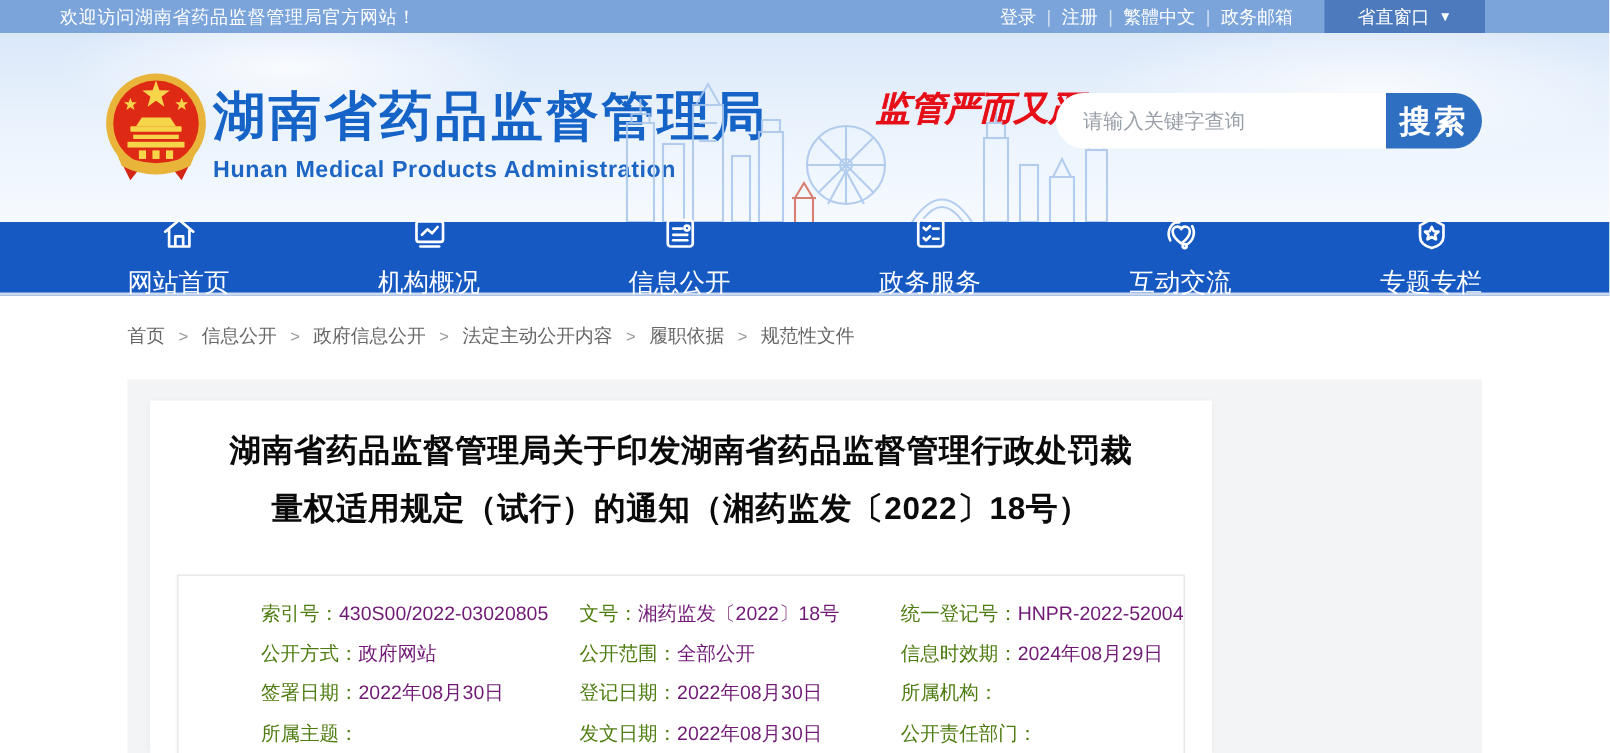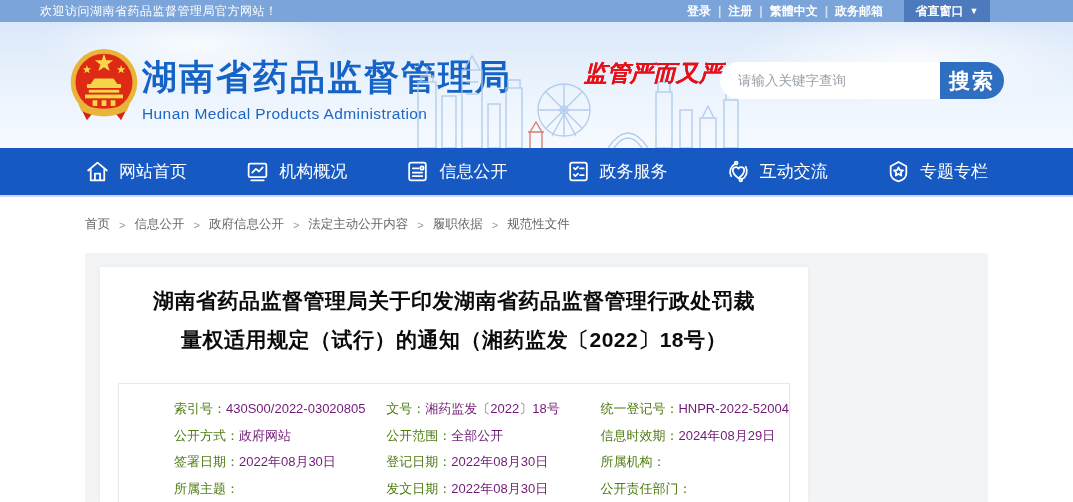--- a/index.html
+++ b/index.html
@@ -5,59 +5,59 @@
   * { margin:0; padding:0; box-sizing:border-box; }
   html,body { width:1073px; height:502px; overflow:hidden; background:#fff;
               font-family:"Liberation Sans","DejaVu Sans",sans-serif; }
   body { position:relative; }
 
   
   .topbar { position:absolute; left:0; top:0; width:1073px; height:22px;
             background:#7ba4da; color:#fff; font-size:12px;
             display:flex; align-items:center; }
   .topbar .welcome { margin-left:40px; letter-spacing:.5px; }
-  .topbar .right { margin-left:auto; display:flex; align-items:center; height:22px;font-weight:bold; }
+  .topbar .right { margin-left:auto; display:flex; align-items:center; height:22px; }
   .topbar .tlink { padding:0 7px; cursor:pointer; }
   .topbar .tsep { color:rgba(255,255,255,.65); }
-  .win-btn { width:86px; height:22px; margin-left:14px; margin-right:83px;
+  .win-btn { width:107px; height:22px; margin-left:14px; margin-right:83px;
              background:#4d79bd; display:flex; align-items:center; justify-content:center;
              gap:6px; cursor:pointer; }
   .win-btn .arrow { font-size:9px; }
 
   
   .header { position:absolute; left:0; top:22px; width:1073px; height:126px;
             background:
               radial-gradient(ellipse 220px 60px at 18% 18%, rgba(255,255,255,.8), rgba(255,255,255,0) 70%),
               radial-gradient(ellipse 260px 70px at 85% 30%, rgba(255,255,255,.75), rgba(255,255,255,0) 70%),
               linear-gradient(180deg,#dbe8fa 0%, #e9f2fc 45%, #f6faff 100%); }
   .logo { position:absolute; left:66px; top:24px; width:76px; height:80px; }
   .brand { position:absolute; left:142px; top:32px; }
   .brand-zh { font-size:35px; font-weight:bold; color:#1563c6; letter-spacing:2px; }
-  .brand-en { font-size:15.5px; font-weight:normal; color:#1e66c3; letter-spacing:.4px; margin-top:4px; }
+  .brand-en { font-size:15.5px; font-weight:bold; color:#1e66c3; letter-spacing:.4px; margin-top:4px; }
   .slogan { position:absolute; left:584px; top:36px; color:#e60f18; font-weight:bold;
             font-style:italic; font-family:"DejaVu Serif","Liberation Serif",serif;
             font-size:23px; line-height:30px; text-shadow:0 0 .5px #e60f18; }
   .slogan-l2 { margin-left:34px; }
   .skyline { position:absolute; left:412px; bottom:0; width:380px; height:96px; opacity:.85; }
-  .searchbox { position:absolute; left:720px; top:40px; height:37px; display:flex; }
+  .searchbox { position:absolute; left:704px; top:40px; height:37px; display:flex; }
   .searchbox input { width:220px; height:37px; border:none; outline:none;
                      border-radius:18.5px 0 0 18.5px; padding:0 14px 0 18px;
                      font-size:13.5px; color:#555; background:#fff; }
   .searchbox input::placeholder { color:#9aa0a8; }
   .search-btn { width:64px; height:37px; border:none; background:#2e6fc2; color:#fff;
                 font-size:21px; border-radius:0 18.5px 18.5px 0; cursor:pointer;
                 letter-spacing:2px;font-weight:bold; }
 
   
   .nav { position:absolute; left:0; top:148px; width:1073px; height:49px;
          background:#1659c2; border-bottom:2px solid #cdd9ec;
          display:flex; align-items:center; justify-content:space-between;
          padding:0 85px; }
   .nav-item { display:flex; align-items:center; gap:9px; color:#fff; font-size:17px;
-              cursor:pointer; white-space:nowrap; }
+              cursor:pointer; white-space:nowrap;flex-direction:column; }
   .nav-item svg { width:25px; height:25px; stroke:#fff; fill:none;
                   stroke-width:1.7; stroke-linecap:round; stroke-linejoin:round; }
 
   
   .breadcrumb { position:absolute; left:85px; top:216px; font-size:12.5px; color:#666;
                 display:flex; gap:9px; align-items:center; }
   .crumb { cursor:pointer; }
   .crumb-sep { color:#999; font-size:11px; }
 
   

